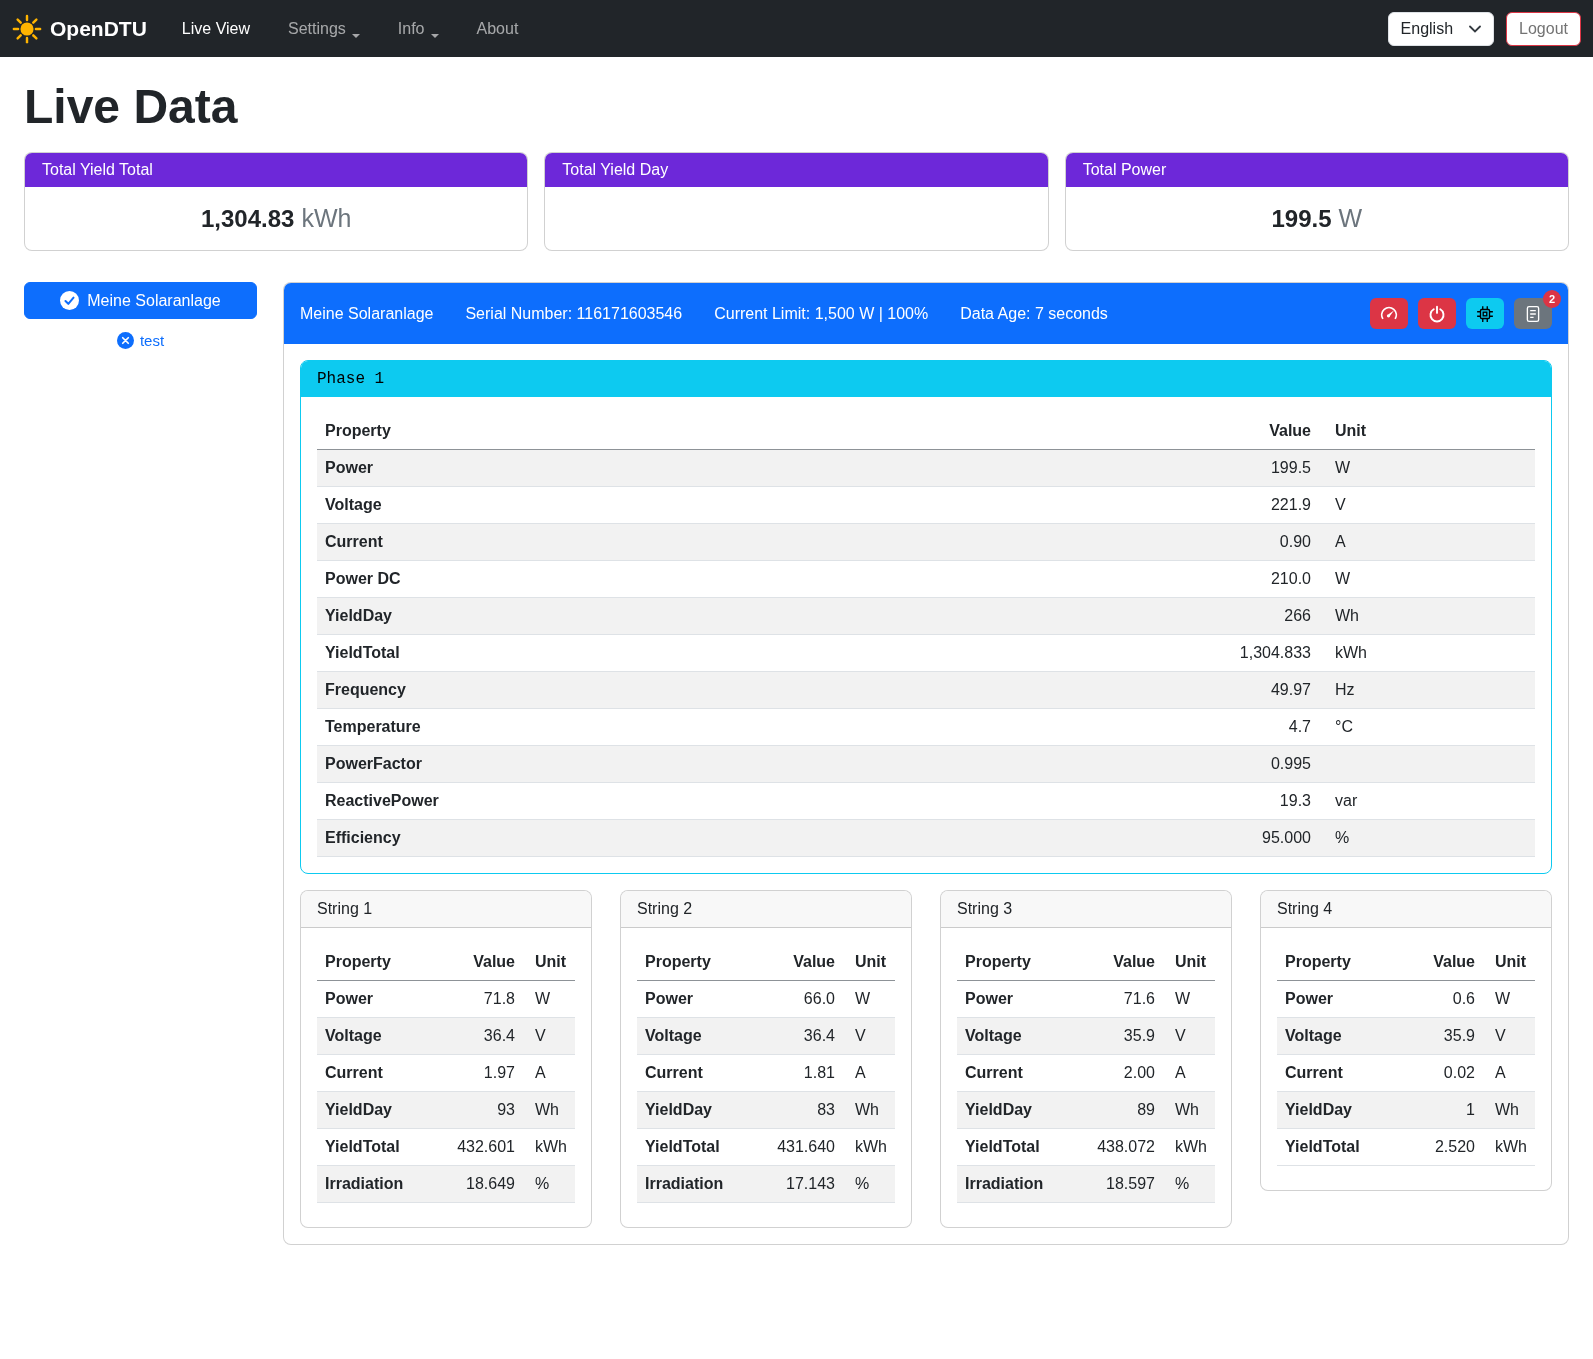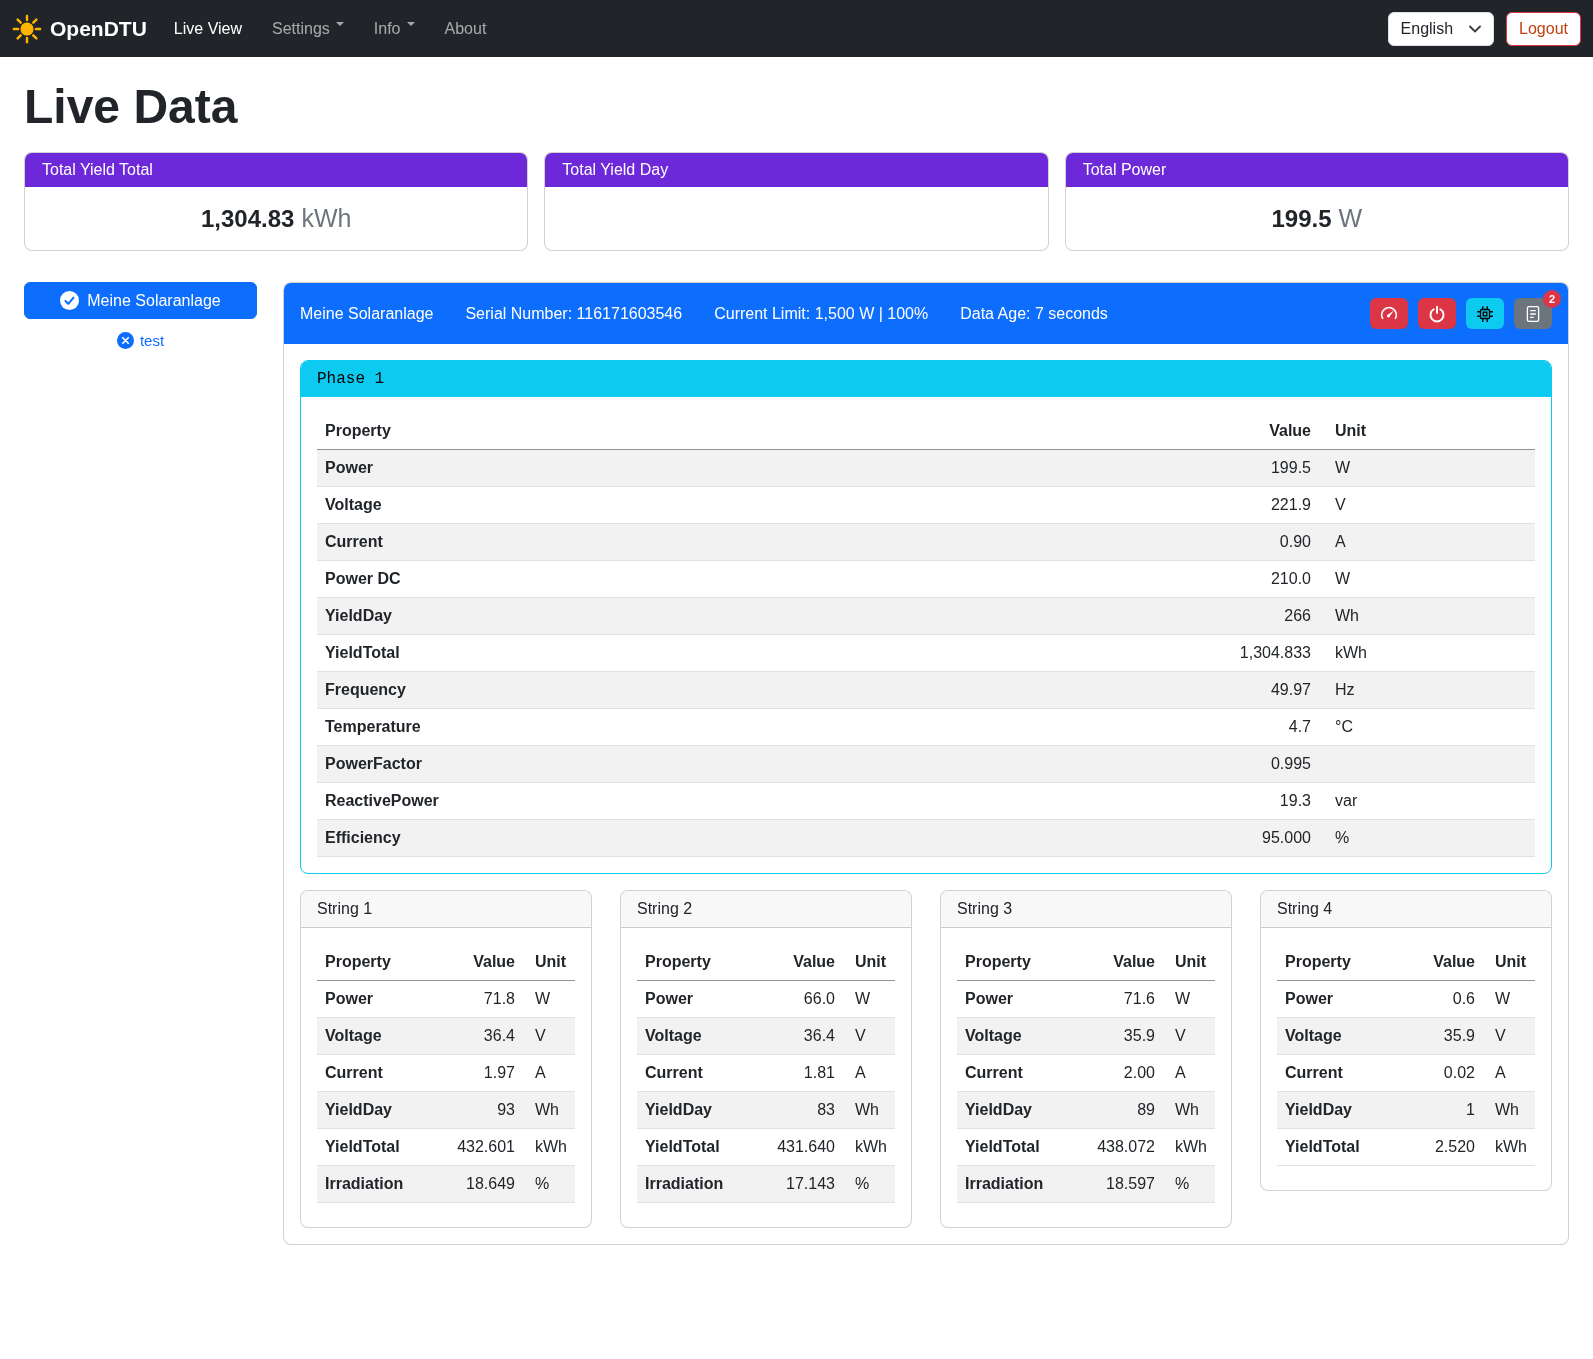--- a/index.html
+++ b/index.html
@@ -7,28 +7,28 @@
   body {
     width:1593px;
     font-family:"Liberation Sans", sans-serif;
     font-size:16px;
     color:#212529;
     background:#fff;
   }
   button { font-family:inherit; cursor:pointer; }
 
   
-  .navbar { background:#212529; height:57px; display:flex; align-items:center; padding:0 12px; }
+  .navbar { background:#212529; height:57px; display:flex; align-items:center; padding:0 12px;gap:8px; }
   .brand { display:flex; align-items:center; gap:8px; color:#fff; font-size:21px; font-weight:700; margin-right:12px; cursor:pointer; }
-  .nav-link { color:rgba(255,255,255,.6); padding:8px 15px; cursor:pointer; display:flex; align-items:flex-start; gap:6px; }
+  .nav-link { color:rgba(255,255,255,.6); padding:8px 15px; cursor:pointer; display:flex; align-items:flex-end; gap:6px; }
   .nav-link.active { color:#fff; }
   .caret-down { display:inline-block; border-top:4px solid currentColor; border-left:4px solid transparent; border-right:4px solid transparent; margin-top:2px; }
   .navbar-right { margin-left:auto; display:flex; align-items:center; gap:12px; }
   .lang-select { background:#fff; border:1px solid #dee2e6; border-radius:6px; padding:7px 12px; display:flex; align-items:center; gap:16px; font-size:16px; color:#212529; }
-  .logout-btn { background:#fff; border:1px solid #dc3545; color:#c2410c; border-radius:6px; padding:7px 12px; font-size:16px; }
+  .logout-btn { background:#fff; border:1px solid #dc3545; color:#737373; border-radius:6px; padding:7px 12px; font-size:16px; }
 
   
   .page { padding:8px 24px 16px; }
   .page-title { font-size:48px; font-weight:700; margin:14px 0 18px; }
 
   .summary-row { display:flex; gap:16px; margin-bottom:31px; }
   .summary-card { flex:1; border:1px solid rgba(0,0,0,.18); border-radius:8px; overflow:hidden; background:#fff; }
   .summary-card-header { background:#6d28d9; color:#fff; padding:8px 17px; }
   .summary-card-body { padding:17px 16px; text-align:center; }
   .summary-value { font-size:24px; font-weight:700; }

